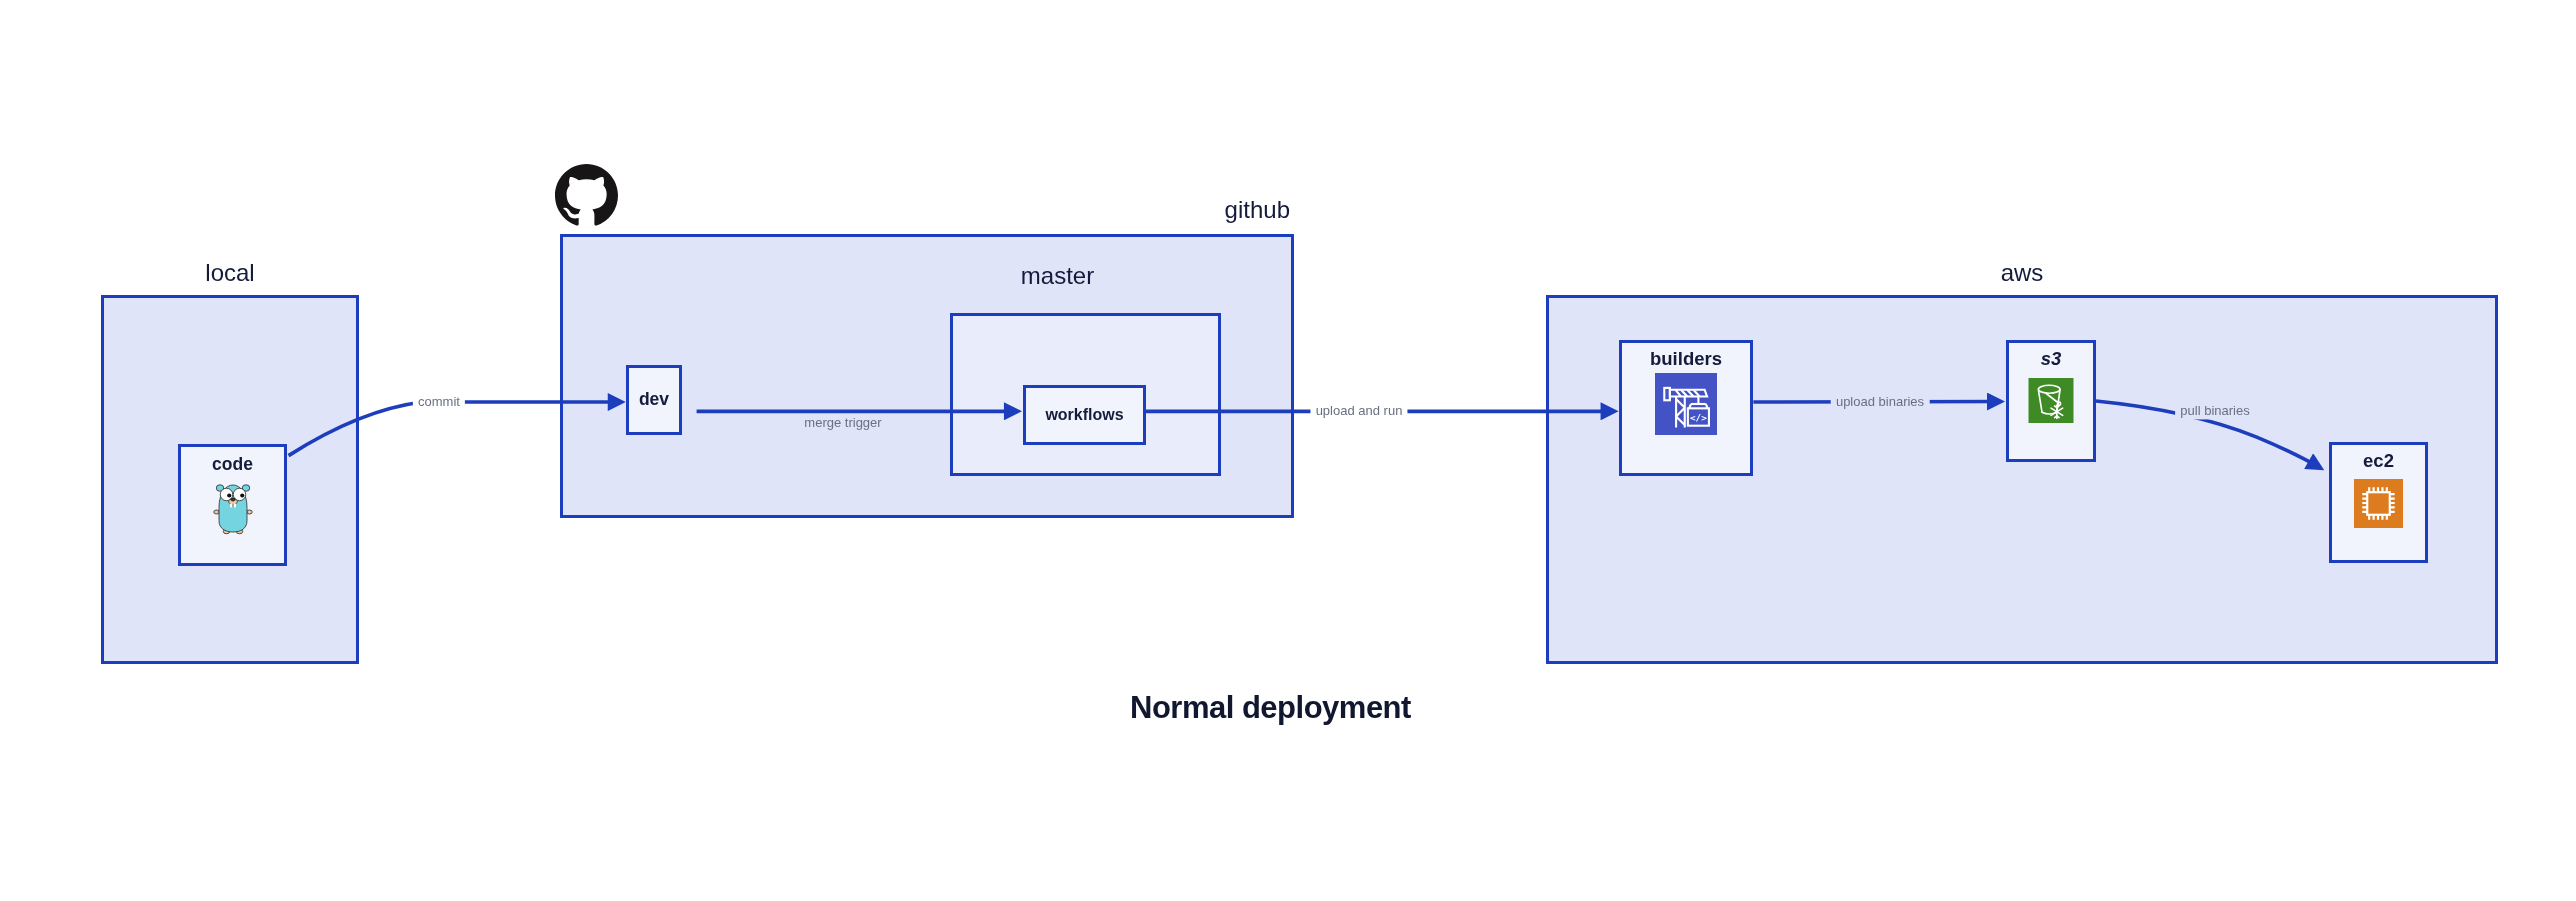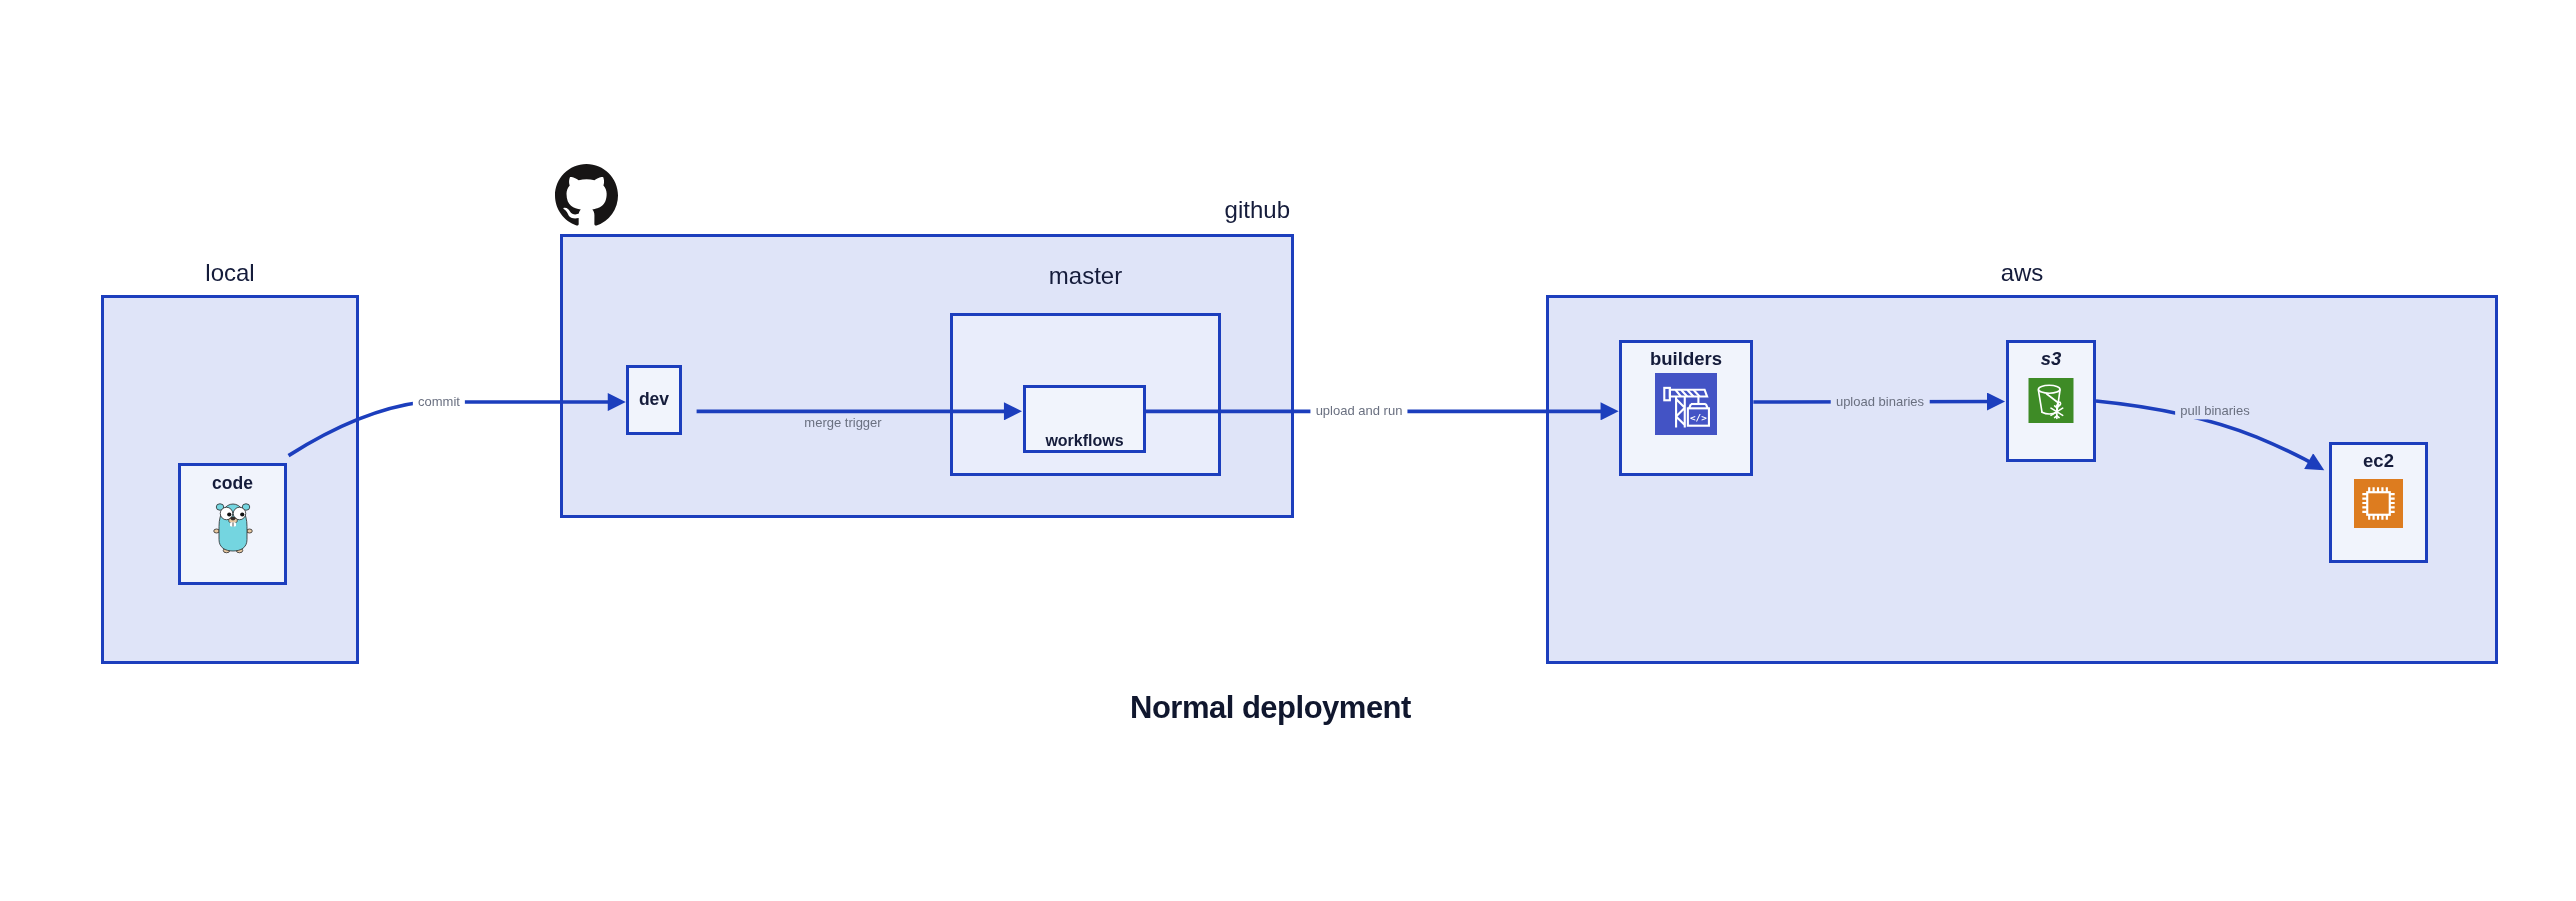--- a/index.html
+++ b/index.html
@@ -68,29 +68,29 @@
   <div class="region" style="left:560px;top:234px;width:734px;height:284px;"></div>
 
   <div class="region master" style="left:950px;top:313px;width:271px;height:163px;"></div>
 
   <div class="region" style="left:1546px;top:295px;width:952px;height:369px;"></div>
 
   <div class="region-label" style="left:101px;top:261px;width:258px;text-align:center;">local</div>
 
   <div class="region-label" style="left:1084px;top:198px;width:206px;text-align:right;">github</div>
 
-  <div class="region-label" style="left:950px;top:264px;width:271px;text-align:center;">master</div>
+  <div class="region-label" style="left:922px;top:264px;width:271px;text-align:center;">master</div>
 
   <div class="region-label" style="left:1546px;top:261px;width:952px;text-align:center;">aws</div>
 
   <svg style="position:absolute;left:555px;top:164px;z-index:3;" width="63" height="63" viewBox="0 0 16 16">
     <path fill="var(--octocat-black)" d="M8 0C3.58 0 0 3.58 0 8c0 3.54 2.29 6.53 5.47 7.59.4.07.55-.17.55-.38 0-.19-.01-.82-.01-1.49-2.01.37-2.53-.49-2.69-.94-.09-.23-.48-.94-.82-1.13-.28-.15-.68-.52-.01-.53.63-.01 1.08.58 1.23.82.72 1.21 1.87.87 2.33.66.07-.52.28-.87.51-1.07-1.78-.2-3.64-.89-3.64-3.95 0-.87.31-1.59.82-2.15-.08-.2-.36-1.02.08-2.12 0 0 .67-.21 2.2.82.64-.18 1.32-.27 2-.27s1.36.09 2 .27c1.53-1.04 2.2-.82 2.2-.82.44 1.1.16 1.92.08 2.12.51.56.82 1.27.82 2.15 0 3.07-1.87 3.75-3.65 3.95.29.25.54.73.54 1.48 0 1.07-.01 1.93-.01 2.2 0 .21.15.46.55.38A8.01 8.01 0 0 0 16 8c0-4.42-3.58-8-8-8z"></path>
   </svg>
 
-  <div class="node" style="left:178px;top:463px;width:109px;height:122px;">
+  <div class="node" style="left:178px;top:444px;width:109px;height:122px;">
     <div class="node-label" style="font-size:17.5px;margin-top:8.2px;">code</div>
     <svg class="node-icon" style="margin-top:6.2px;" width="40" height="54" viewBox="0 0 80 106">
       <g stroke="#2a2a2a" stroke-width="1.6">
         <ellipse cx="14" cy="13" rx="7.5" ry="6.5" fill="var(--gopher-teal)"></ellipse>
         <ellipse cx="66" cy="13" rx="7.5" ry="6.5" fill="var(--gopher-teal)"></ellipse>
         <ellipse cx="7" cy="61" rx="5.5" ry="4" fill="#e9c9a1"></ellipse>
         <ellipse cx="73" cy="61" rx="5.5" ry="4" fill="#e9c9a1"></ellipse>
         <ellipse cx="27" cy="100" rx="6.5" ry="4.5" fill="#e9c9a1"></ellipse>
         <ellipse cx="53" cy="100" rx="6.5" ry="4.5" fill="#e9c9a1"></ellipse>
         <path d="M12 52 C12 24 25 7 40 7 C55 7 68 24 68 52 L68 78 C68 94 56 101 40 101 C24 101 12 94 12 78 Z" fill="var(--gopher-teal)"></path>
@@ -103,21 +103,21 @@
         <rect x="34" y="43.5" width="12" height="8.5" rx="2.5" fill="#ffffff" stroke="none"></rect>
         <line x1="40" y1="44" x2="40" y2="52"></line>
       </g>
     </svg>
   </div>
 
   <div class="node center-label" style="left:626px;top:365px;width:56px;height:70px;">
     <div class="node-label" style="font-size:17.5px;">dev</div>
   </div>
 
-  <div class="node center-label" style="left:1023px;top:385px;width:123px;height:68px;align-items:flex-end;">
+  <div class="node center-label" style="left:1023px;top:385px;width:123px;height:60px;">
     <div class="node-label" style="font-size:16px;">workflows</div>
   </div>
 
   <div class="node" style="left:1619px;top:340px;width:134px;height:136px;">
     <div class="node-label" style="font-size:18.5px;margin-top:6.2px;">builders</div>
     <svg class="node-icon" style="margin-top:3.6px;" width="62" height="62" viewBox="0 0 100 100">
       <rect x="0" y="0" width="100" height="100" fill="var(--codebuild-indigo)"></rect>
       <g stroke="#ffffff" stroke-width="3.4" fill="none">
         <rect x="15" y="24" width="9" height="20"></rect>
         <path d="M24 27 L80 27 L84 38 L24 38 Z"></path>

